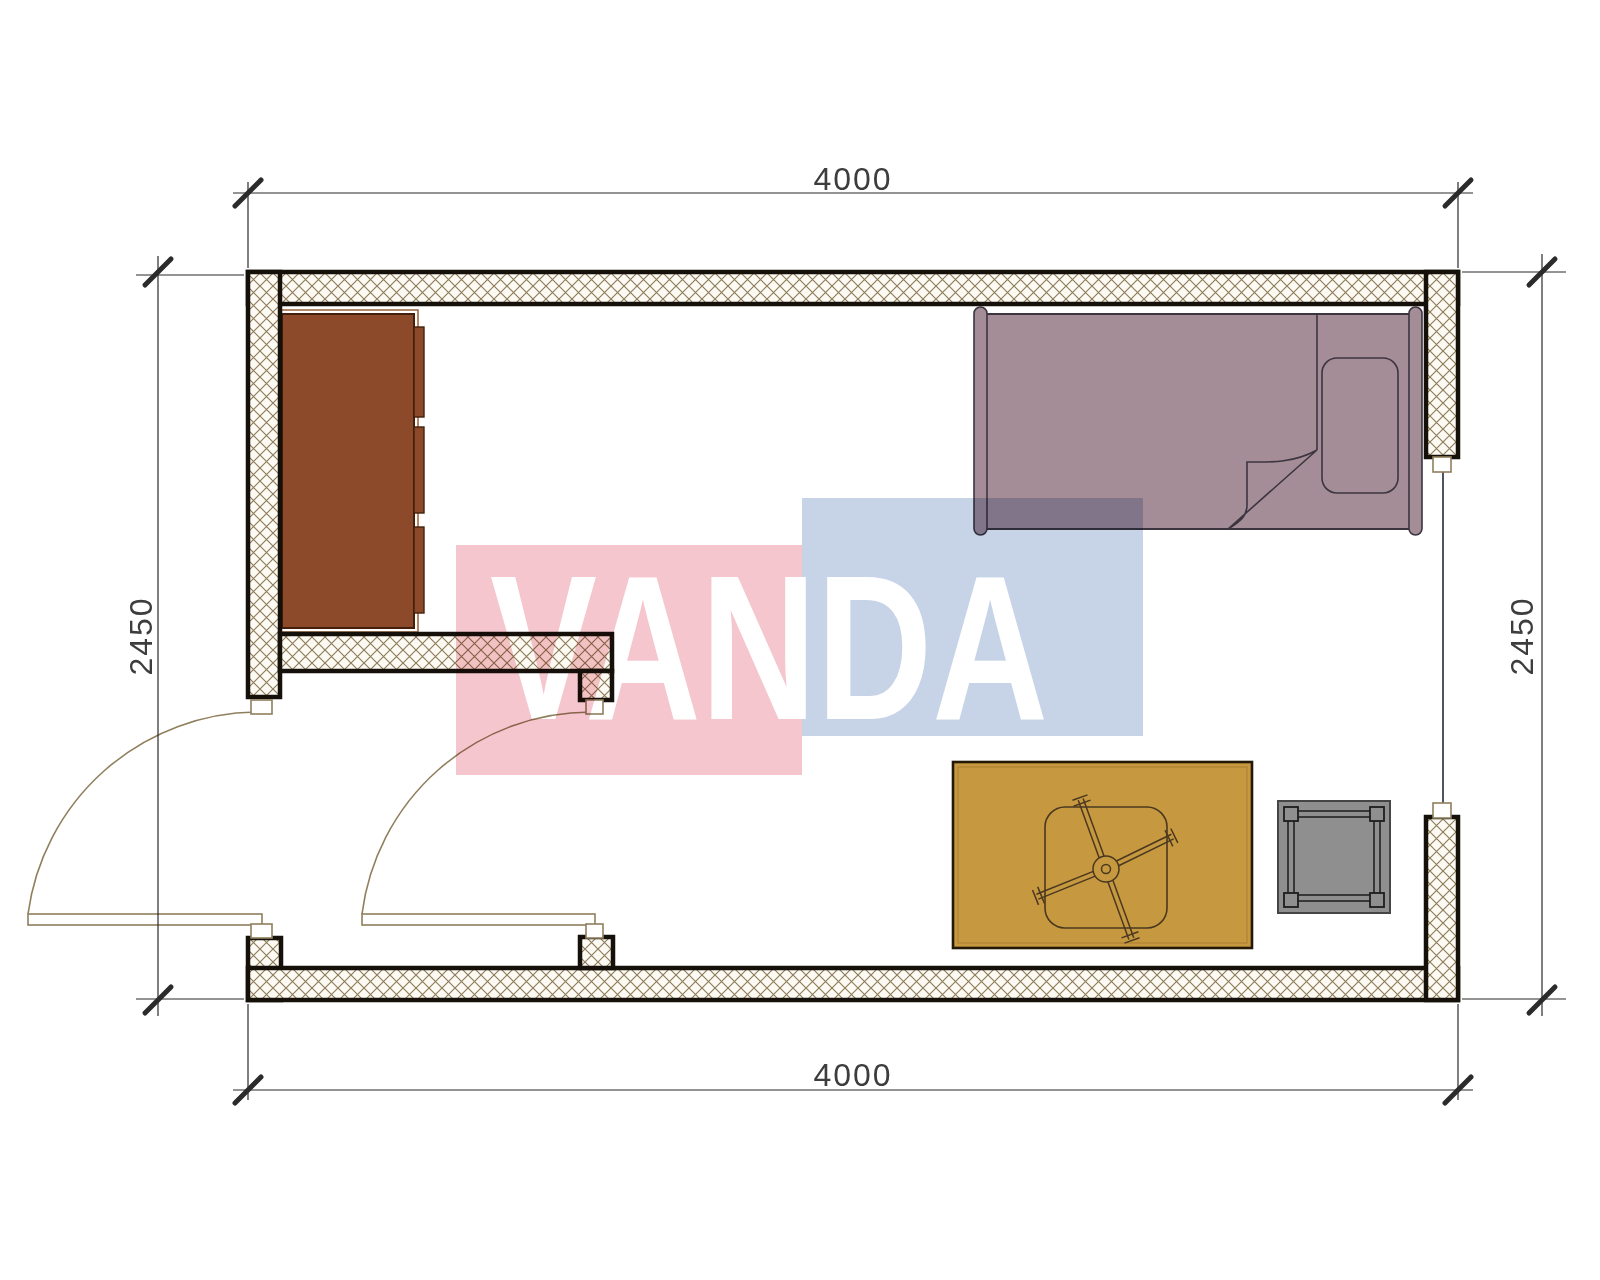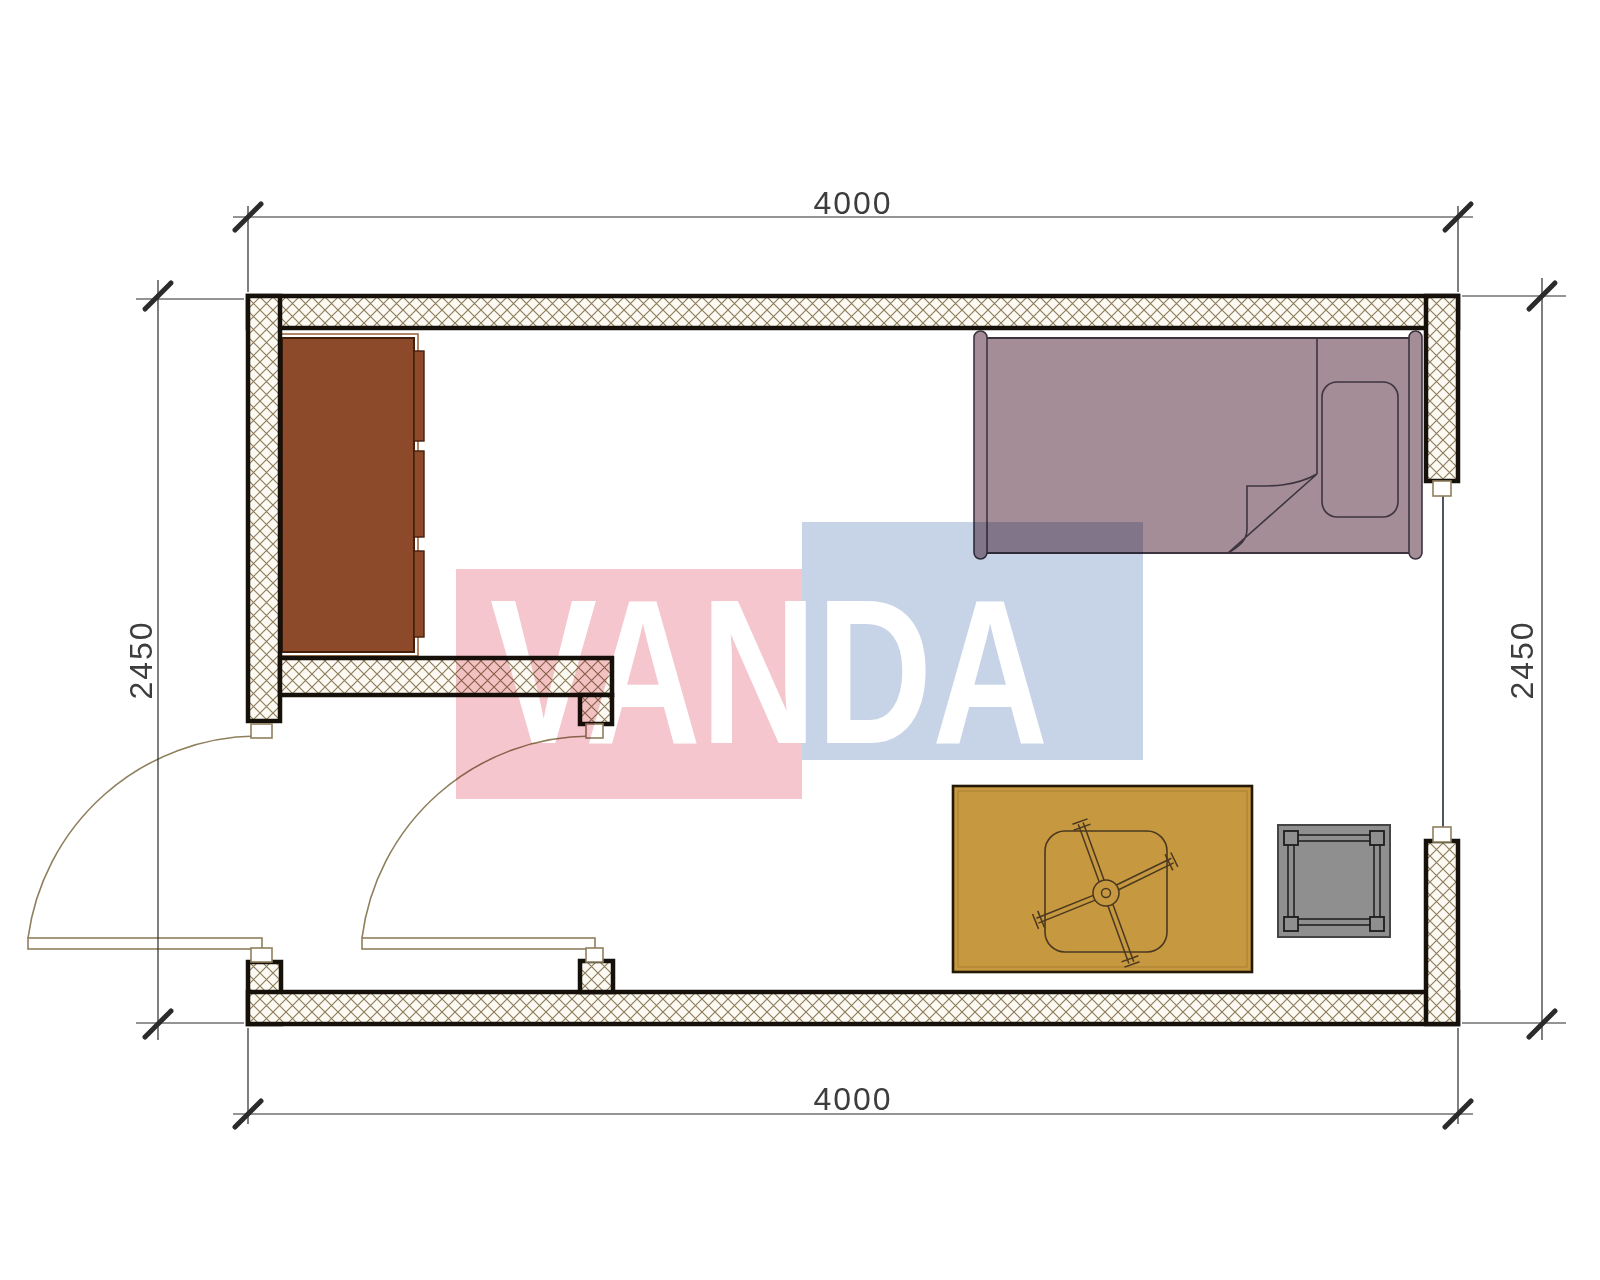--- a/index.html
+++ b/index.html
@@ -1,17 +1,17 @@
 <!DOCTYPE html>
 <html style="--wall-line: #16100a; --hatch-line: #8d7c5a; --wall-bg: #fcfaf3; --door-line: #8f7f5d; --window-line: #3c4254; --dim-line: #2b2b2b; --dim-text: #3d3d3d; --dresser-fill: #8c4a2a; --dresser-line: #44200c; --dresser-frame: #a06a44; --bed-fill: #a48d97; --bed-line: #3c3540; --table-fill: #c6983f; --table-line: #241806; --table-detail: #4a3820; --stool-fill: #8f8f8f; --stool-line: #454545; --wm-pink: #f5c6cd; --wm-blue: #c7d4e7; --wm-text: #ffffff;"><head>
 <meta charset="utf-8">
 <style>
   html,body{margin:0;padding:0;background:#ffffff;}
   body{width:1600px;height:1280px;overflow:hidden;font-family:"Liberation Sans",sans-serif;}
-  .canvas{position:relative;width:1600px;height:1212px;background:#fff;margin-top:24px;}
+  .canvas{position:relative;width:1600px;height:1212px;background:#fff;}
   svg{display:block;isolation:isolate;}
   .dim-text{
     font-family:"Liberation Sans","DejaVu Sans",sans-serif;
     font-weight:300;
     font-size:32px;
     letter-spacing:2px;
     fill:var(--dim-text,#3d3d3d);
   }
   .wm-text{
     font-family:"Liberation Sans","DejaVu Sans",sans-serif;

